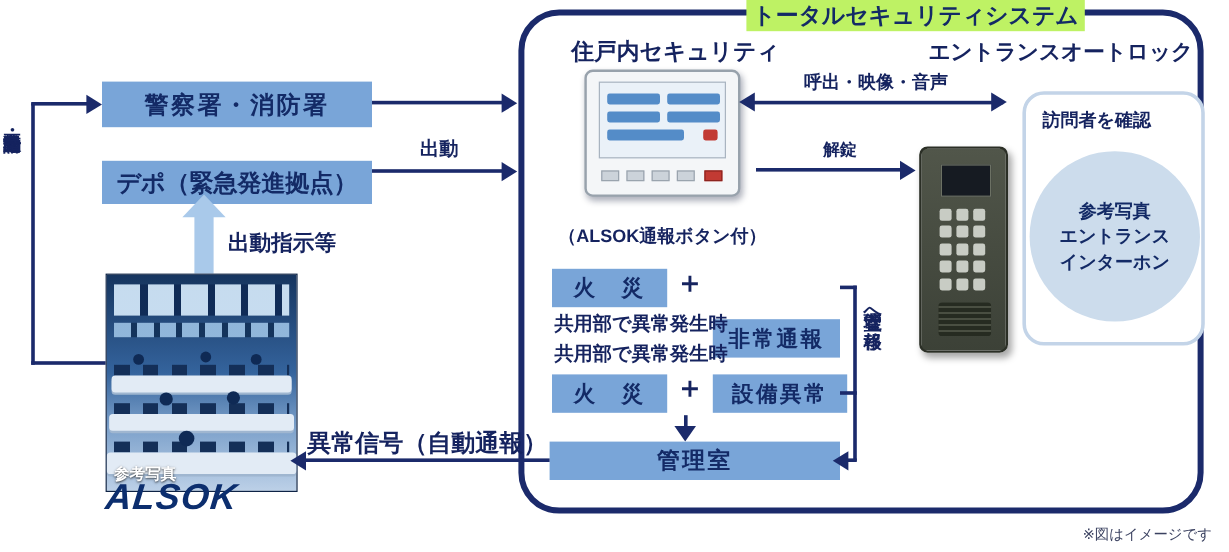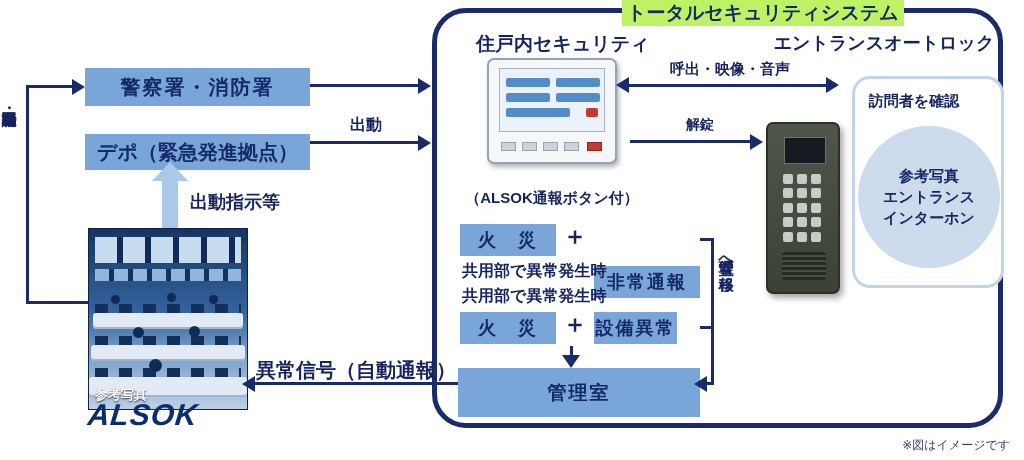--- a/index.html
+++ b/index.html
@@ -171,26 +171,26 @@
 
   <div class="bluebox" style="left:460px;top:224px;width:96px;height:32px;font-size:18px;">火　災</div>
   <div class="lbl" style="left:558px;top:222px;width:34px;text-align:center;font-size:24px;">＋</div>
   <div class="bluebox" style="left:594px;top:224px;width:106px;height:32px;font-size:18px;margin-top:42px;">非常通報</div>
 
   <div class="lbl" style="left:462px;top:262px;font-size:16px;">共用部で異常発生時</div>
   <div class="lbl" style="left:462px;top:287px;font-size:16px;">共用部で異常発生時</div>
 
   <div class="bluebox" style="left:460px;top:312px;width:96px;height:32px;font-size:18px;">火　災</div>
   <div class="lbl" style="left:558px;top:310px;width:34px;text-align:center;font-size:24px;">＋</div>
-  <div class="bluebox" style="left:594px;top:312px;width:83px;height:32px;font-size:18px;">設備異常</div>
+  <div class="bluebox" style="left:594px;top:312px;width:112px;height:32px;font-size:18px;">設備異常</div>
 
   <div class="vline" style="left:570px;top:346px;height:10px;"></div>
   <div class="tri d" style="left:562px;top:355px;"></div>
 
-  <div class="bluebox" style="left:458px;top:368px;width:242px;height:49px;font-size:19px;">管理室</div>
+  <div class="bluebox" style="left:458px;top:368px;width:242px;height:32px;font-size:19px;">管理室</div>
 
   <div class="hline" style="left:700px;top:238px;width:14px;"></div>
   <div class="hline" style="left:700px;top:326px;width:14px;"></div>
   <div class="vline" style="left:711px;top:238px;height:146px;"></div>
   <div class="hline" style="left:706px;top:382px;width:8px;"></div>
   <div class="tri l" style="left:694px;top:376px;"></div>
   <div class="lbl vtext" style="left:718px;top:248px;height:130px;font-size:15px;">管理室へ移報</div>
 
   <div class="hline" style="left:254px;top:382px;width:204px;z-index:4;"></div>
   <div class="tri l" style="left:242px;top:376px;z-index:4;"></div>

